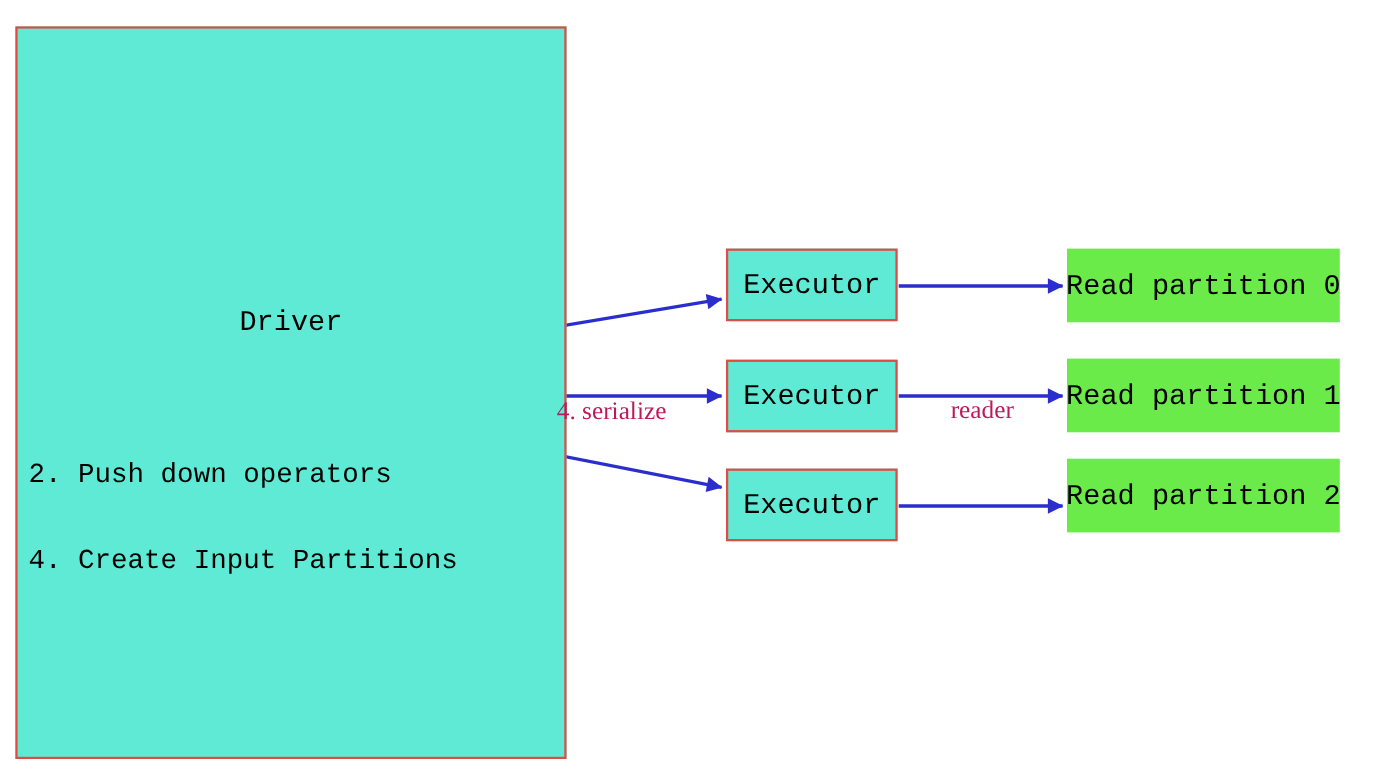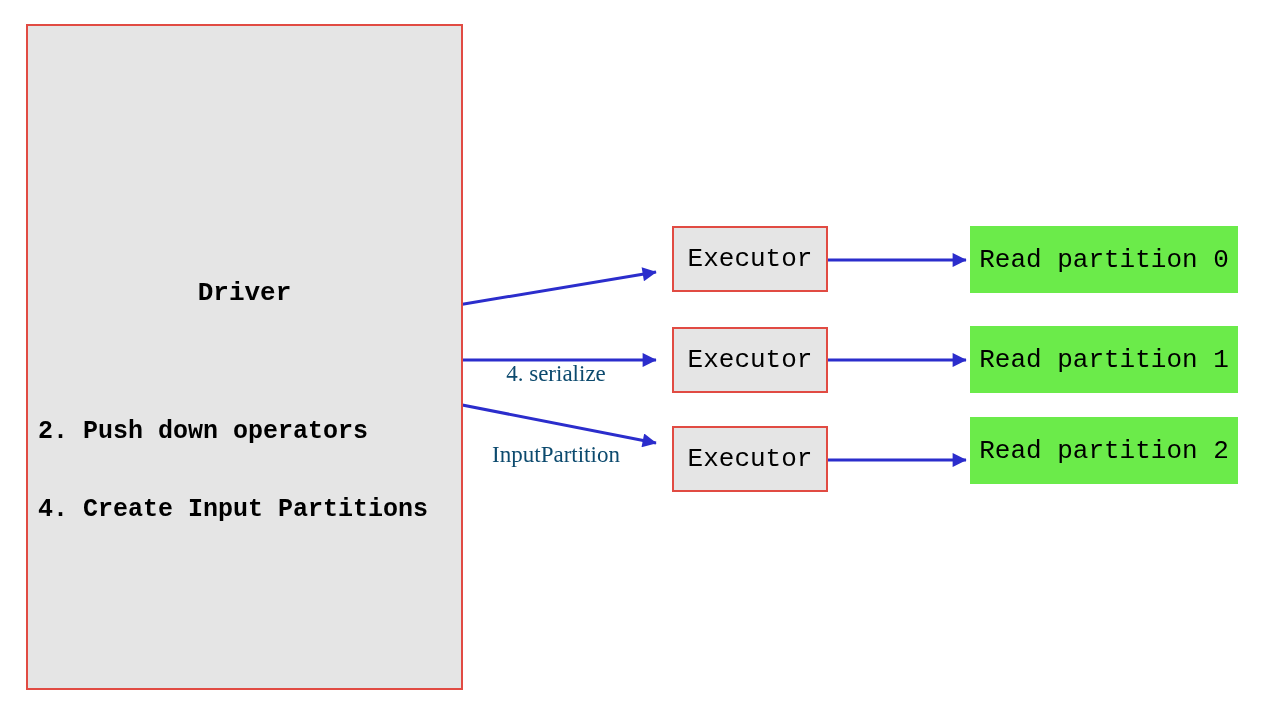--- a/index.html
+++ b/index.html
@@ -26,27 +26,26 @@
     stroke-width: 3;
     fill: none;
   }
   .arrowhead-shape {
     fill: var(--arrow-blue, #2b2dcc);
   }
 
   .node {
     position: absolute;
     border: 2px solid var(--box-red, #e14b43);
-    background: #e5e5e5;
-    margin-left: 12px;
+    background: #5eead4;
   }
 
   .driver-box {
     left: 14px; top: 24px;
-    width: 437px; height: 666px; font-weight: bold;
+    width: 501px; height: 666px;
   }
   .driver-title {
     position: absolute;
     left: 0; top: 252px;
     width: 100%;
     text-align: center;
     font-family: "Liberation Mono", "DejaVu Sans Mono", monospace;
     font-size: 26px;
     color: #000000;
     white-space: pre;
@@ -72,41 +71,41 @@
     color: #000000;
     white-space: pre;
   }
   .executor-1 { top: 226px; }
   .executor-2 { top: 327px; }
   .executor-3 { top: 426px; }
 
   .partition-box {
     position: absolute;
     left: 970px;
-    width: 268px; height: 67px;
+    width: 248px; height: 67px;
     background: var(--partition-green, #6beb4a);
     display: flex;
     align-items: center;
     justify-content: center;
     font-family: "Liberation Mono", "DejaVu Sans Mono", monospace;
     font-size: 26px;
     color: #000000;
     white-space: pre;
   }
   .partition-1 { top: 226px; }
   .partition-2 { top: 326px; text-align: right; }
   .partition-3 { top: 417px; text-align: right; }
 
   .edge-label {
     position: absolute;
     text-align: center;
     font-family: "Liberation Serif", "DejaVu Serif", serif;
     font-size: 23px;
     line-height: 27px;
-    color: #0c4a6e;
+    color: #be185d;
     white-space: pre;
   }
   .edge-label-serialize { left: 436px; top: 306px; width: 240px; }
   .edge-label-reader    { left: 793px; top: 305px; width: 200px; }
 </style>
 </head>
 <body>
 
 <div class="canvas">
 
@@ -135,19 +134,19 @@
   <div class="node executor-box executor-1">Executor</div>
   <div class="node executor-box executor-2">Executor</div>
   <div class="node executor-box executor-3">Executor</div>
 
   <div class="partition-box partition-1">Read partition 0</div>
   <div class="partition-box partition-2">Read partition 1</div>
   <div class="partition-box partition-3">Read partition 2</div>
 
   <div class="edge-label edge-label-serialize">
     <div>4. serialize</div>
-    <div>InputPartition</div>
   </div>
 
   <div class="edge-label edge-label-reader">
+    <div>reader</div>
   </div>
 
 </div>
 
 </body></html>

